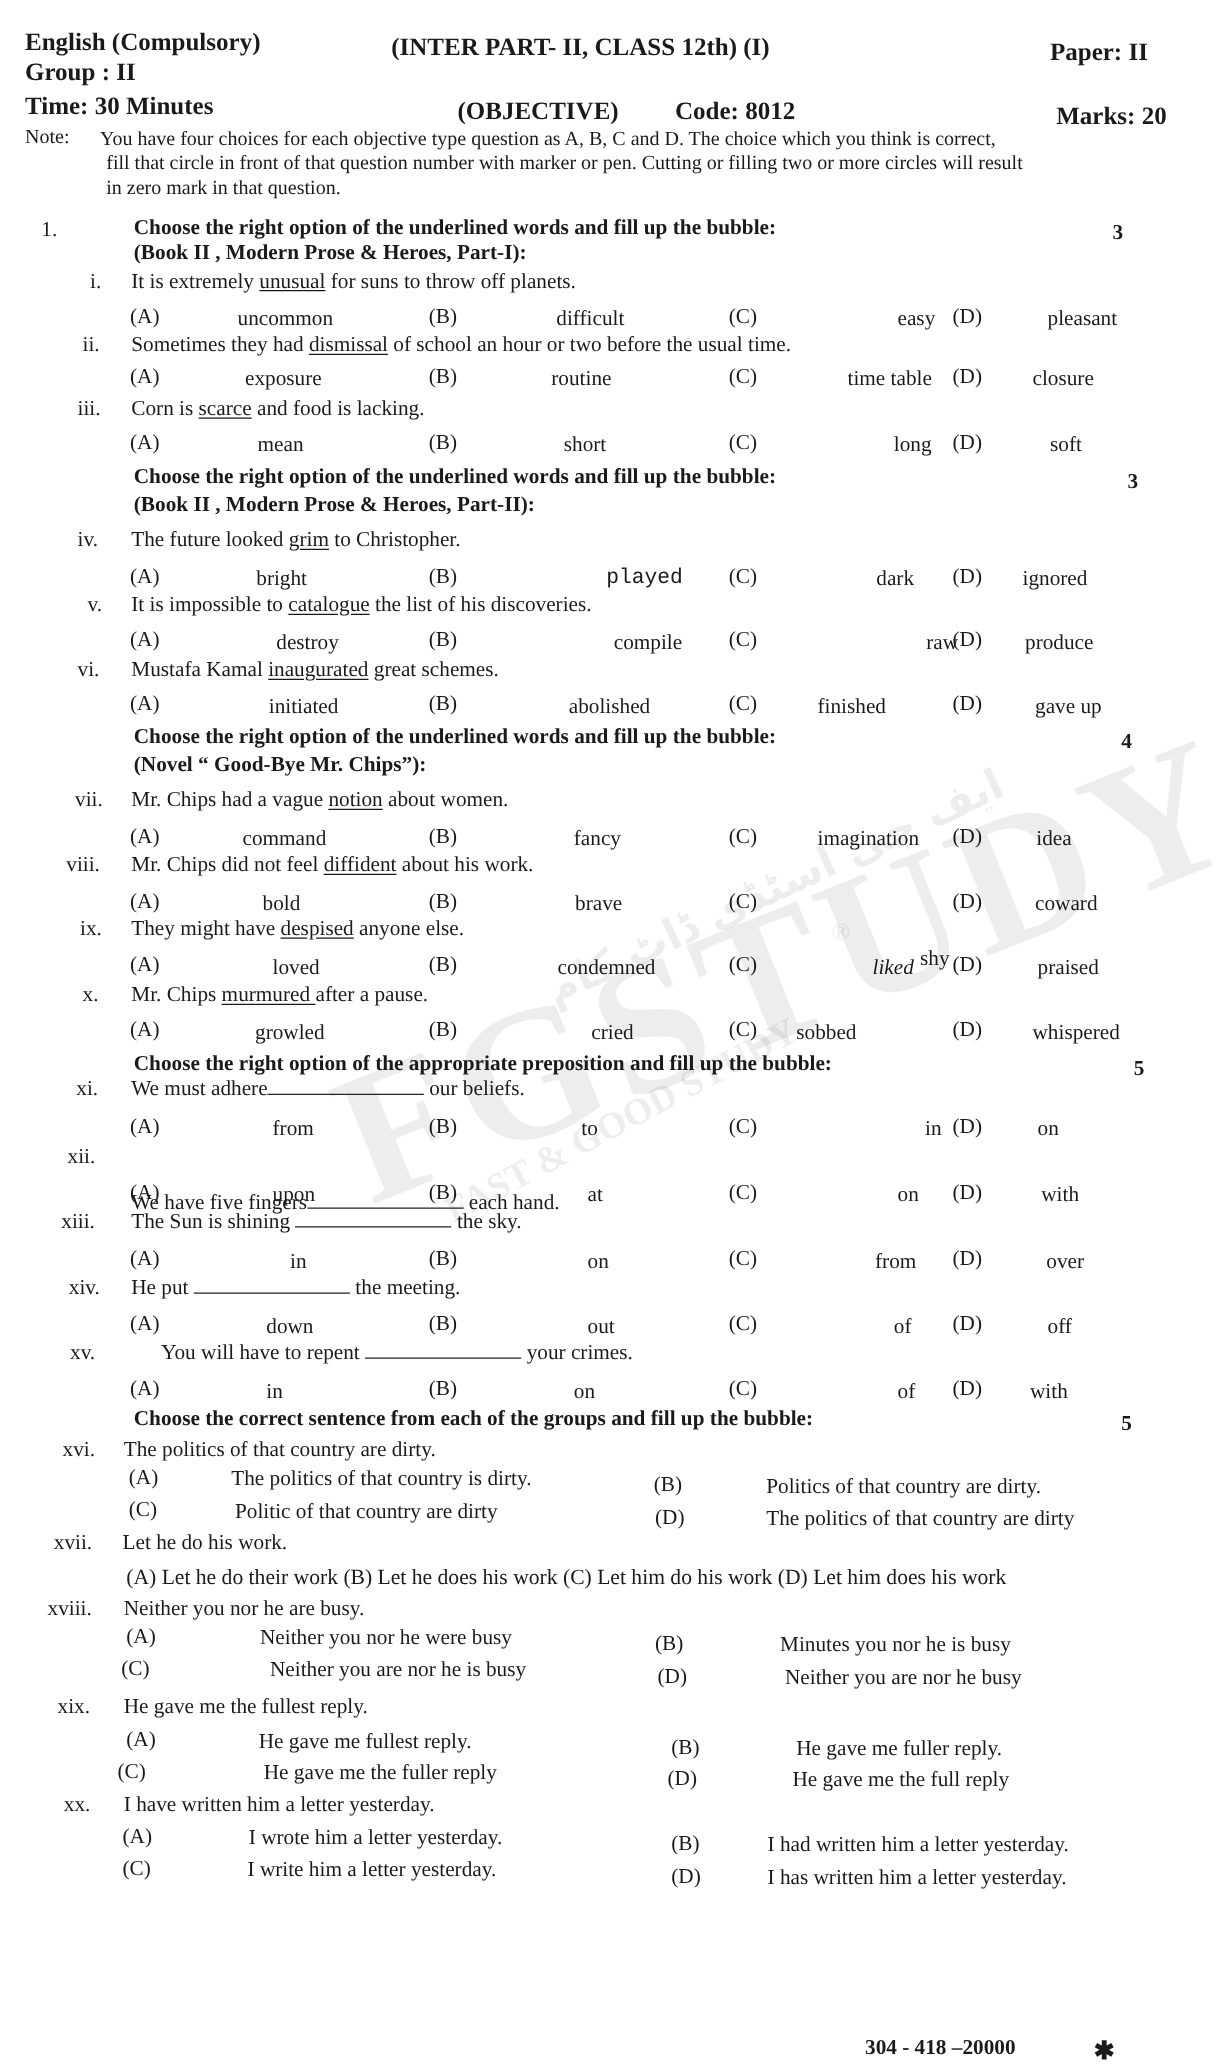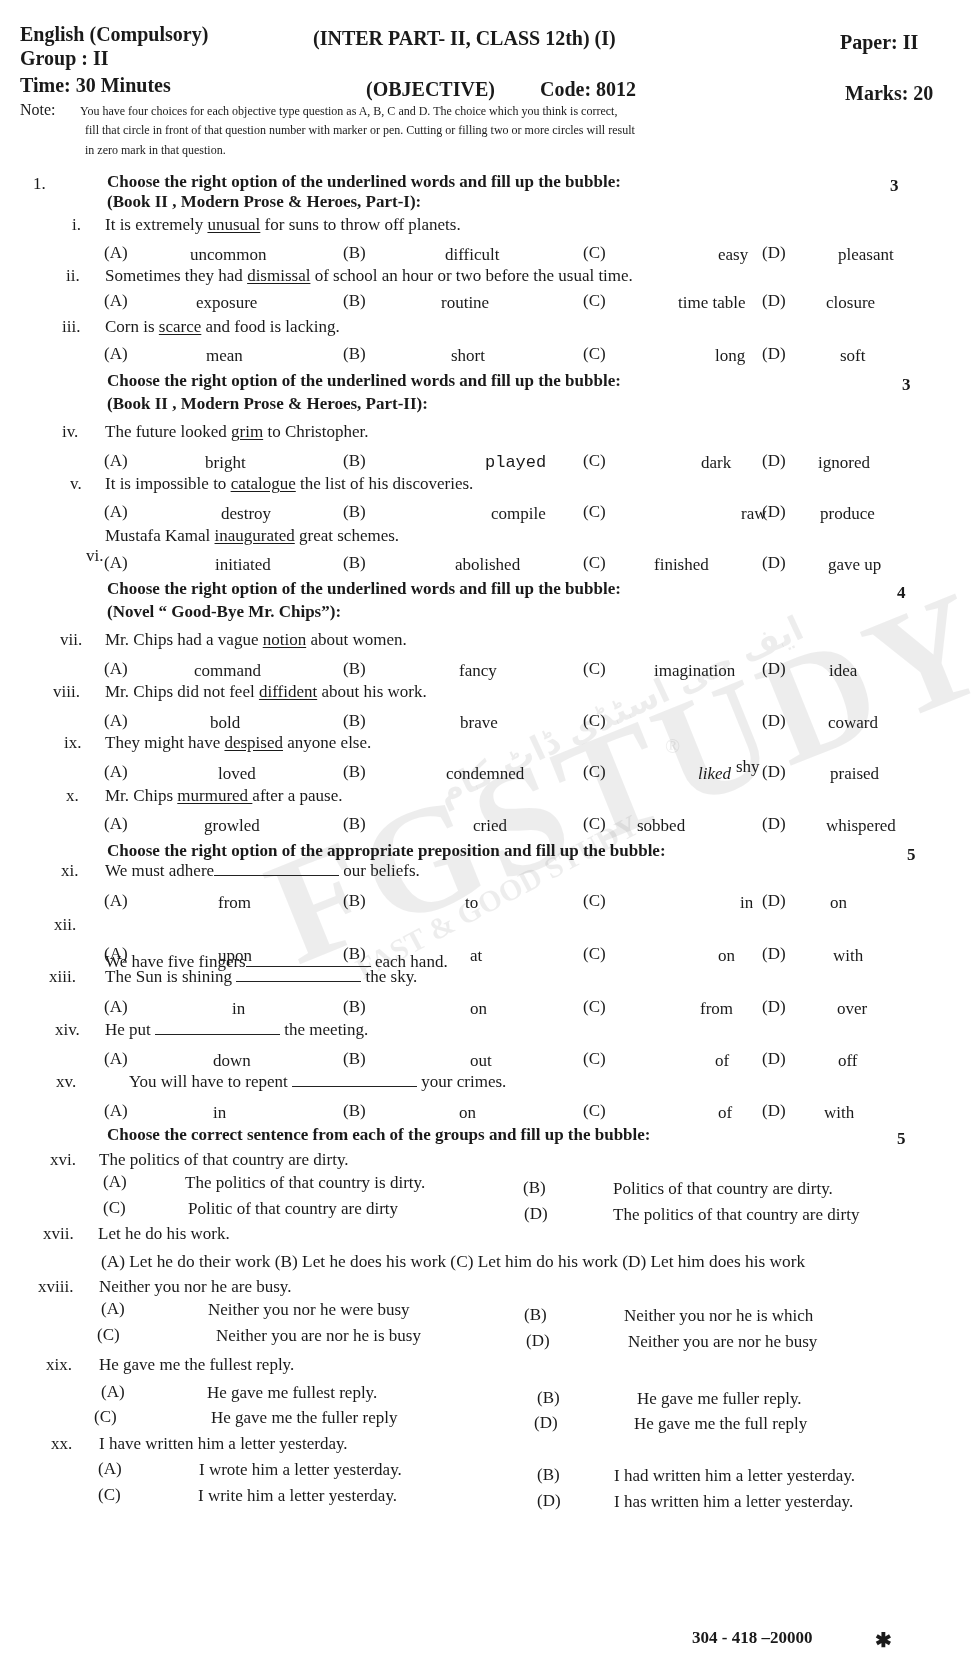--- a/index.html
+++ b/index.html
@@ -1,20 +1,20 @@
 <!DOCTYPE html>
 <html><head>
   <meta charset="utf-8">
   <style>
     html, body { margin: 0; padding: 0; background: #ffffff; }
     body { width: 975px; height: 1655px; position: relative; overflow: hidden;
            font-family: "Liberation Serif", "DejaVu Serif", serif; color: #1a1a1a; }
     .abs { position: absolute; white-space: nowrap; }
     .hdr { font-size: 20px; font-weight: bold; }
-    .note { font-size: 12px; line-height: 17px; }
+    .note { font-size: 16px; line-height: 17px; }
     .instr { font-size: 17px; font-weight: bold; }
     .q { font-size: 17px; }
     .opt { font-size: 17px; }
     .num { font-size: 17px; }
     .marks { font-size: 17px; font-weight: bold; }
     u.ul { text-decoration: underline; text-underline-offset: 2px; }
     .blank { display: inline-block; border-bottom: 1px solid #222; height: 1px; vertical-align: baseline; }
     .watermark { position: absolute; pointer-events: none; color: rgba(0,0,0,0.07);
                  font-family: "Liberation Serif", serif; font-weight: bold; }
     .footer { font-size: 17px; font-weight: bold; }
@@ -100,21 +100,21 @@
     <div class="abs num" style="left:70px; top:474px;">v.</div>
     <div class="abs q" style="left:105px; top:474px;"><span>It is impossible to </span><u class="ul">catalogue</u><span> the list of his discoveries.</span></div>
     <div class="abs opt" style="left:104px; top:502px;">(A)</div>
     <div class="abs opt" style="left:221px; top:504px;">destroy</div>
     <div class="abs opt" style="left:343px; top:502px;">(B)</div>
     <div class="abs opt" style="left:491px; top:504px;">compile</div>
     <div class="abs opt" style="left:583px; top:502px;">(C)</div>
     <div class="abs opt" style="left:741px; top:504px;">raw</div>
     <div class="abs opt" style="left:762px; top:502px;">(D)</div>
     <div class="abs opt" style="left:820px; top:504px;">produce</div>
-    <div class="abs num" style="left:62px; top:546px;margin-left:24px;">vi.</div>
+    <div class="abs num" style="left:62px; top:526px;">vi.</div>
     <div class="abs q" style="left:105px; top:526px;"><span>Mustafa Kamal </span><u class="ul">inaugurated</u><span> great schemes.</span></div>
     <div class="abs opt" style="left:104px; top:553px;">(A)</div>
     <div class="abs opt" style="left:215px; top:555px;">initiated</div>
     <div class="abs opt" style="left:343px; top:553px;">(B)</div>
     <div class="abs opt" style="left:455px; top:555px;">abolished</div>
     <div class="abs opt" style="left:583px; top:553px;">(C)</div>
     <div class="abs opt" style="left:654px; top:555px;">finished</div>
     <div class="abs opt" style="left:762px; top:553px;">(D)</div>
     <div class="abs opt" style="left:828px; top:555px;">gave up</div>
     <div class="abs num" style="left:60px; top:630px;">vii.</div>
@@ -215,21 +215,21 @@
     <div class="abs opt" style="left:613px; top:1179px;">Politics of that country are dirty.</div>
     <div class="abs opt" style="left:103px; top:1198px;">(C)</div>
     <div class="abs opt" style="left:188px; top:1199px;">Politic of that country are dirty</div>
     <div class="abs opt" style="left:524px; top:1204px;">(D)</div>
     <div class="abs opt" style="left:613px; top:1205px;">The politics of that country are dirty</div>
     <div class="abs num" style="left:38px; top:1277px;">xviii.</div>
     <div class="abs q" style="left:99px; top:1277px;">Neither you nor he are busy.</div>
     <div class="abs opt" style="left:101px; top:1299px;">(A)</div>
     <div class="abs opt" style="left:208px; top:1300px;">Neither you nor he were busy</div>
     <div class="abs opt" style="left:524px; top:1305px;">(B)</div>
-    <div class="abs opt" style="left:624px; top:1306px;">Neither you nor he is which</div>
+    <div class="abs opt" style="left:624px; top:1306px;">Minutes you nor he is busy</div>
     <div class="abs opt" style="left:97px; top:1325px;">(C)</div>
     <div class="abs opt" style="left:216px; top:1326px;">Neither you are nor he is busy</div>
     <div class="abs opt" style="left:526px; top:1331px;">(D)</div>
     <div class="abs opt" style="left:628px; top:1332px;">Neither you are nor he busy</div>
     <div class="abs num" style="left:46px; top:1355px;">xix.</div>
     <div class="abs q" style="left:99px; top:1355px;">He gave me the fullest reply.</div>
     <div class="abs opt" style="left:101px; top:1382px;">(A)</div>
     <div class="abs opt" style="left:207px; top:1383px;">He gave me fullest reply.</div>
     <div class="abs opt" style="left:537px; top:1388px;">(B)</div>
     <div class="abs opt" style="left:637px; top:1389px;">He gave me fuller reply.</div>

